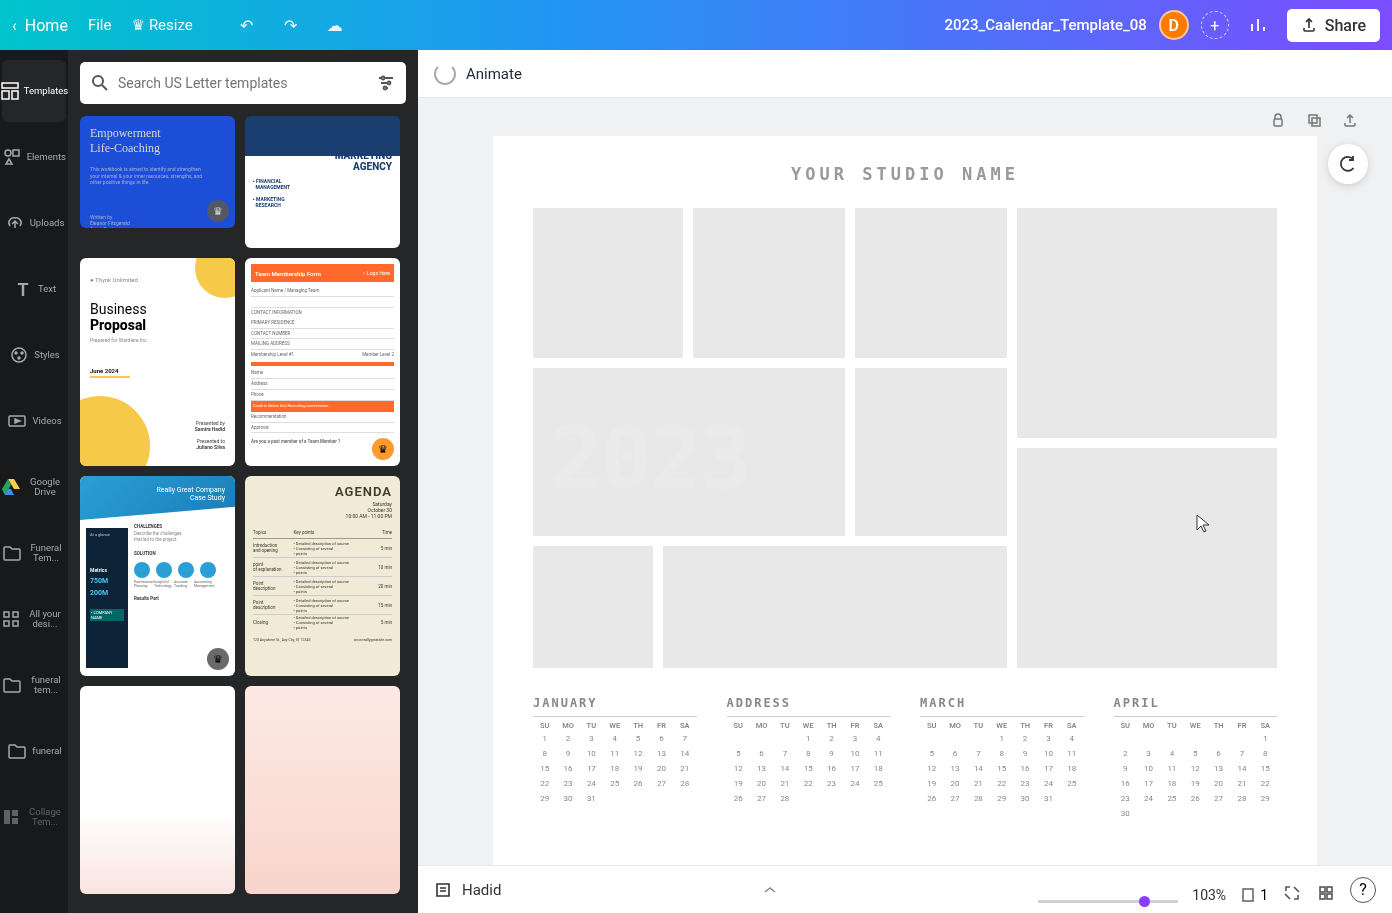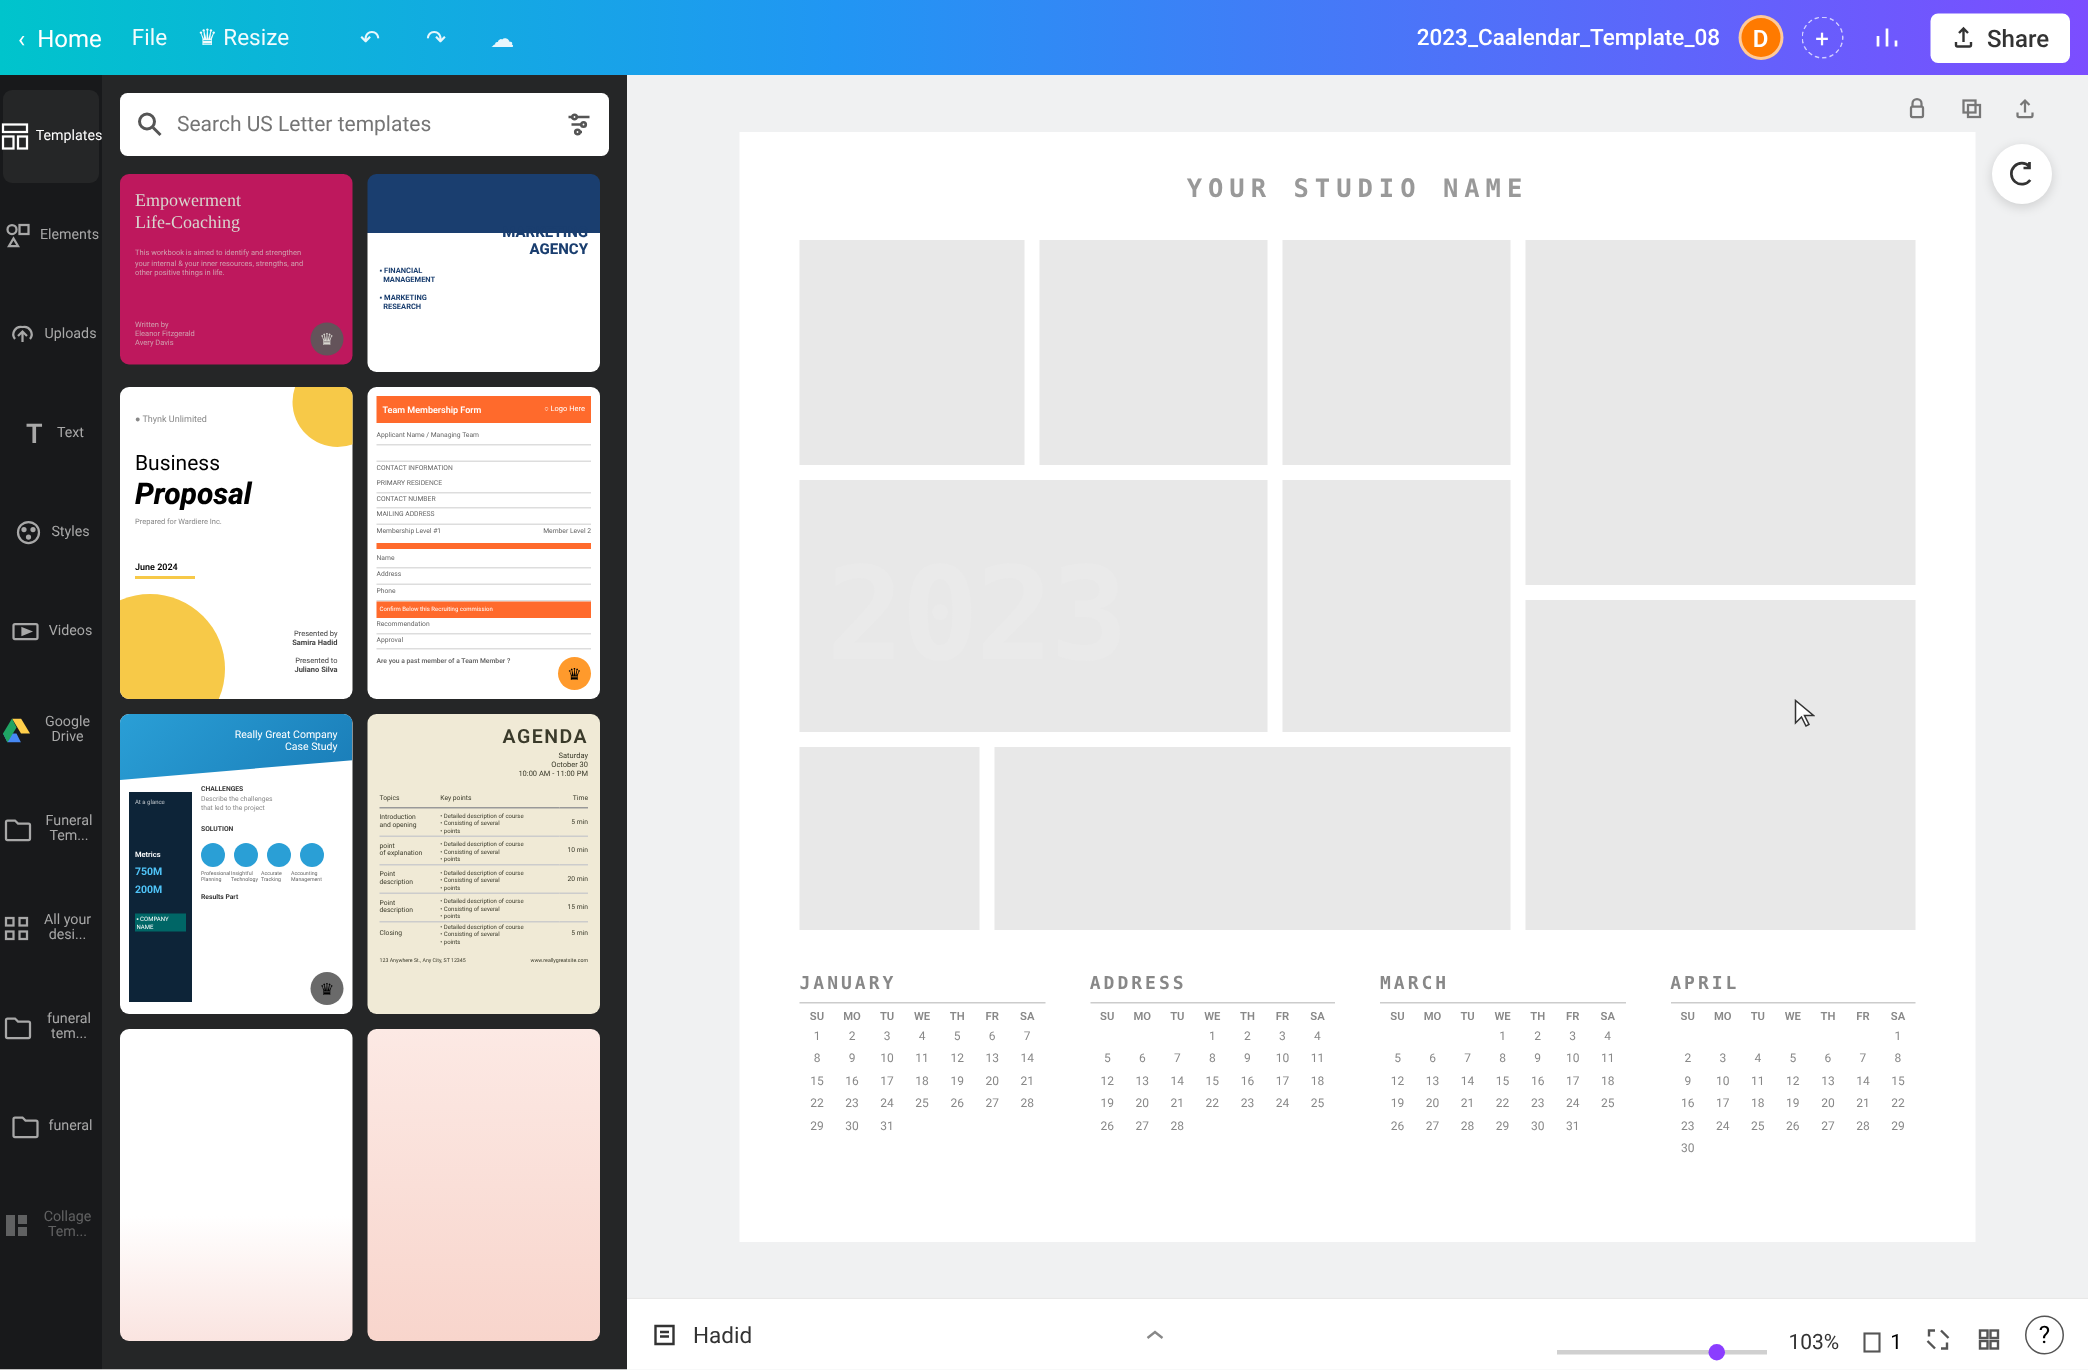--- a/index.html
+++ b/index.html
@@ -239,39 +239,39 @@
       <input class="search-input" placeholder="Search US Letter templates" style="">
       <svg class="filter-icon" viewBox="0 0 20 20" fill="none" stroke="currentColor" stroke-width="1.8">
           <path d="M3 5h14M5 10h10M8 15h4"></path>
           <circle cx="7" cy="5" r="1.5" fill="white"></circle>
           <circle cx="13" cy="10" r="1.5" fill="white"></circle>
           <circle cx="9" cy="15" r="1.5" fill="white"></circle>
         </svg>
     </div>
 
     <div class="templates-grid">
-      <div class="template-card" style="height:127px;background:#be185d;color:#d8d6cf;padding:10px;">
+      <div class="template-card" style="height:112px;background:#1d4ed8;color:#d8d6cf;padding:10px;">
         <div style="font-size:12px;font-family:serif;">Empowerment<br>Life-Coaching</div>
         <div style="font-size:5px;margin-top:10px;opacity:0.7;line-height:1.3;">This workbook is aimed to identify and strengthen<br>your internal &amp; your inner resources, strengths, and<br>other positive things in life.</div>
         <div style="font-size:5px;margin-top:28px;opacity:0.7;">Written by<br>Eleanor Fitzgerald<br>Avery Davis</div>
         <div class="crown-badge">♛</div>
       </div>
       <div class="template-card" style="height:132px;background:linear-gradient(180deg,#1a3e6f 0%,#1a3e6f 30%,white 30%);padding:8px;">
         <div style="text-align:right;margin-top:26px;font-size:10px;font-weight:800;color:#1a3e6f;">MARKETING<br>AGENCY</div>
         <div style="display:flex;gap:4px;margin-top:6px;">
           <div style="font-size:5px;color:#1a3e6f;font-weight:700;">▪ FINANCIAL<br>&nbsp;&nbsp;MANAGEMENT</div>
         </div>
         <div style="font-size:5px;color:#1a3e6f;font-weight:700;margin-top:6px;">▪ MARKETING<br>&nbsp;&nbsp;RESEARCH</div>
       </div>
 
       <div class="template-card" style="height:208px;background:white;padding:10px;position:relative;overflow:hidden;">
         <div style="position:absolute;top:-20px;right:-20px;width:60px;height:60px;background:#f7c948;border-radius:50%;"></div>
         <div style="font-size:6px;color:#888;margin-top:8px;">● Thynk Unlimited</div>
         <div style="font-size:14px;margin-top:18px;">Business</div>
-        <div style="font-size:20px;font-weight:800;font-style:italic;">Proposal</div>
+        <div style="font-size:14px;font-weight:800;">Proposal</div>
         <div style="font-size:5px;margin-top:4px;color:#888;">Prepared for Wardiere Inc.</div>
         <div style="font-size:6px;margin-top:24px;font-weight:600;">June 2024</div>
         <div style="height:2px;width:40px;background:#f7c948;margin-top:2px;"></div>
         <div style="position:absolute;bottom:-30px;left:-30px;width:100px;height:100px;background:#f7c948;border-radius:50%;"></div>
         <div style="position:absolute;bottom:16px;right:10px;font-size:5px;text-align:right;color:#444;">Presented by<br><b>Samira Hadid</b><br><br>Presented to<br><b>Juliano Silva</b></div>
       </div>
       <div class="template-card" style="height:208px;background:white;padding:6px;">
         <div style="background:#ff6a2c;height:18px;display:flex;align-items:center;justify-content:space-between;padding:0 4px;">
           <span style="font-size:6px;color:white;font-weight:600;">Team Membership Form</span>
           <span style="font-size:5px;color:white;">○ Logo Here</span>
@@ -372,20 +372,26 @@
           </div>
       </div>
 
       <div class="template-card" style="height:208px;background:linear-gradient(180deg,white 60%,#fae4e0 100%);"></div>
       <div class="template-card" style="height:208px;background:linear-gradient(180deg,#fce9e4 0%,#f8d5cc 100%);"></div>
     </div>
 
   </div>
 
   <div class="canvas-container">
+    <div class="canvas-toolbar">
+      <div class="animate-btn">
+        <div class="spinner-icon"></div>
+        <span>Animate</span>
+      </div>
+    </div>
 
     <div class="canvas-scroll">
       <div class="canvas-actions">
         <div class="canvas-act">
             <svg width="16" height="16" viewBox="0 0 16 16" fill="none" stroke="currentColor" stroke-width="1.5">
               <rect x="4" y="7" width="8" height="7" rx="1"></rect>
               <path d="M5 7V5a3 3 0 016 0v2"></path>
             </svg>
           </div>
         <div class="canvas-act">

